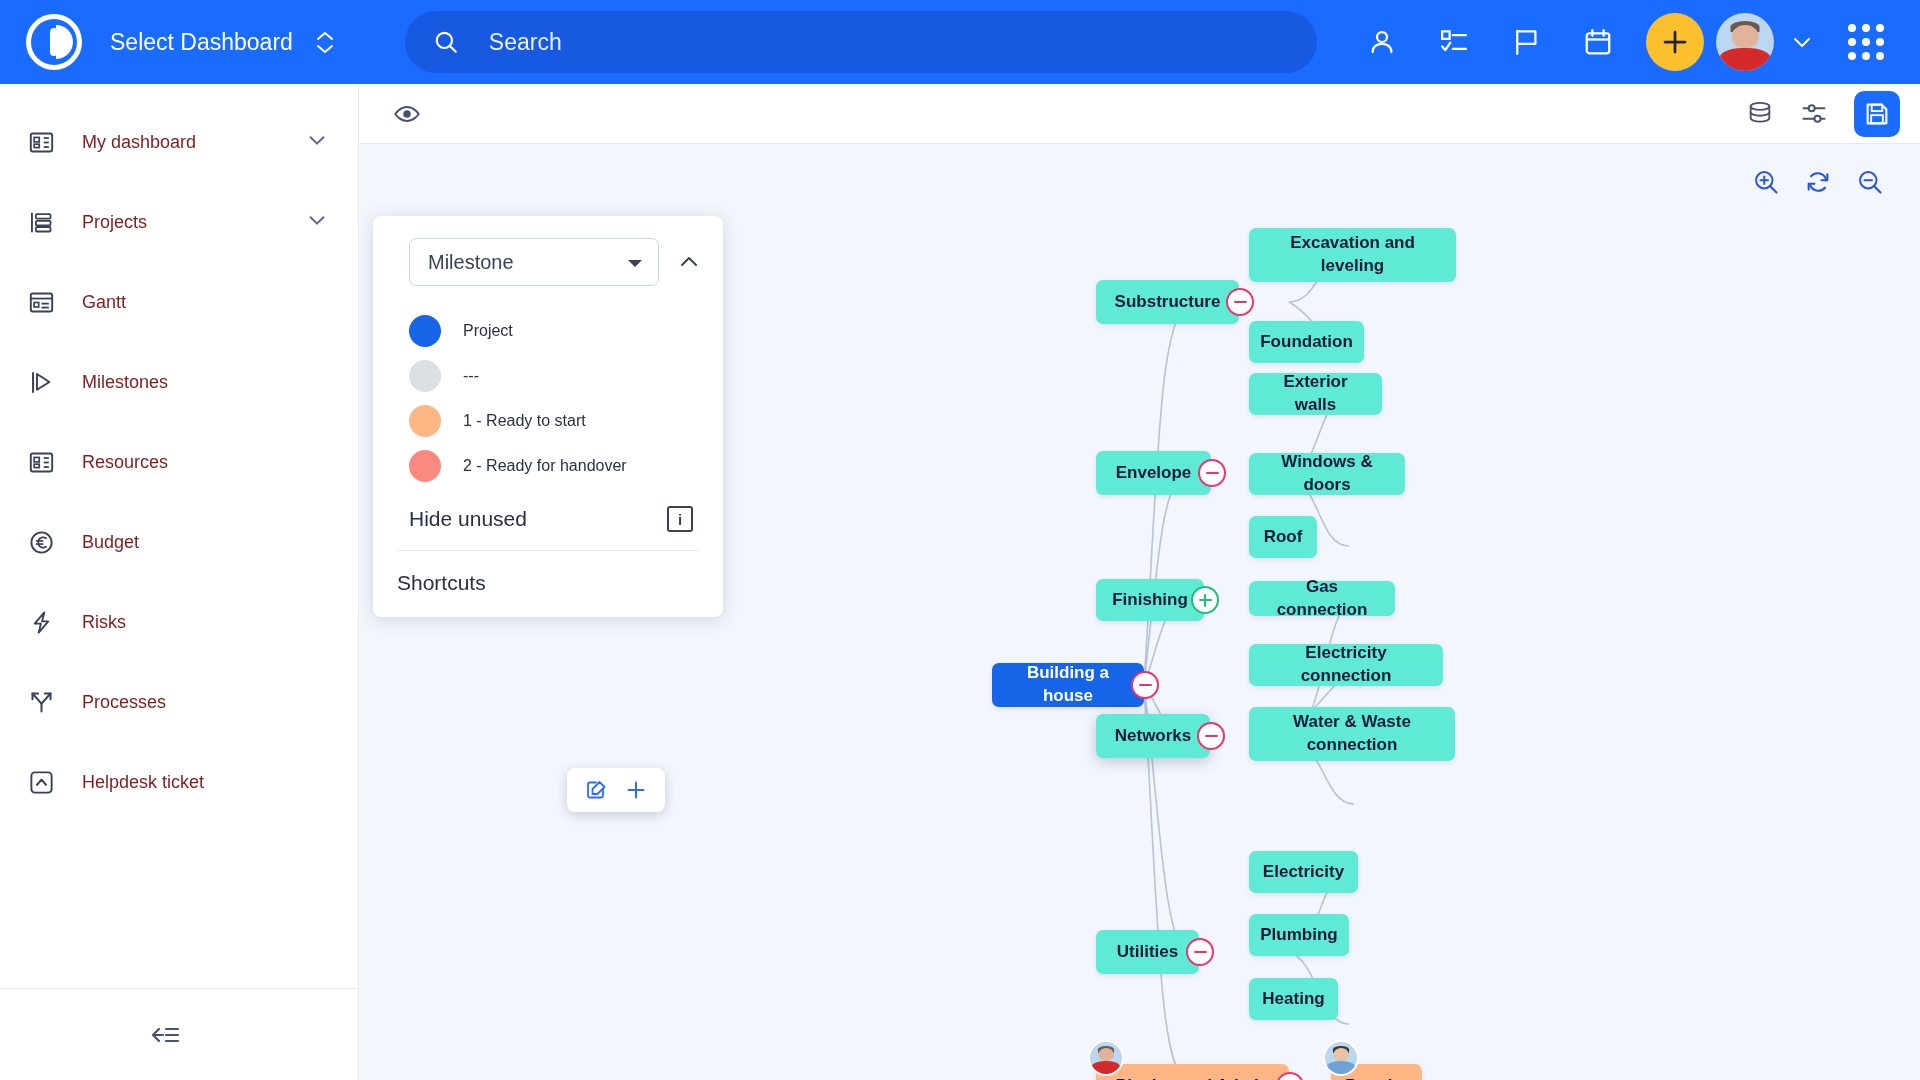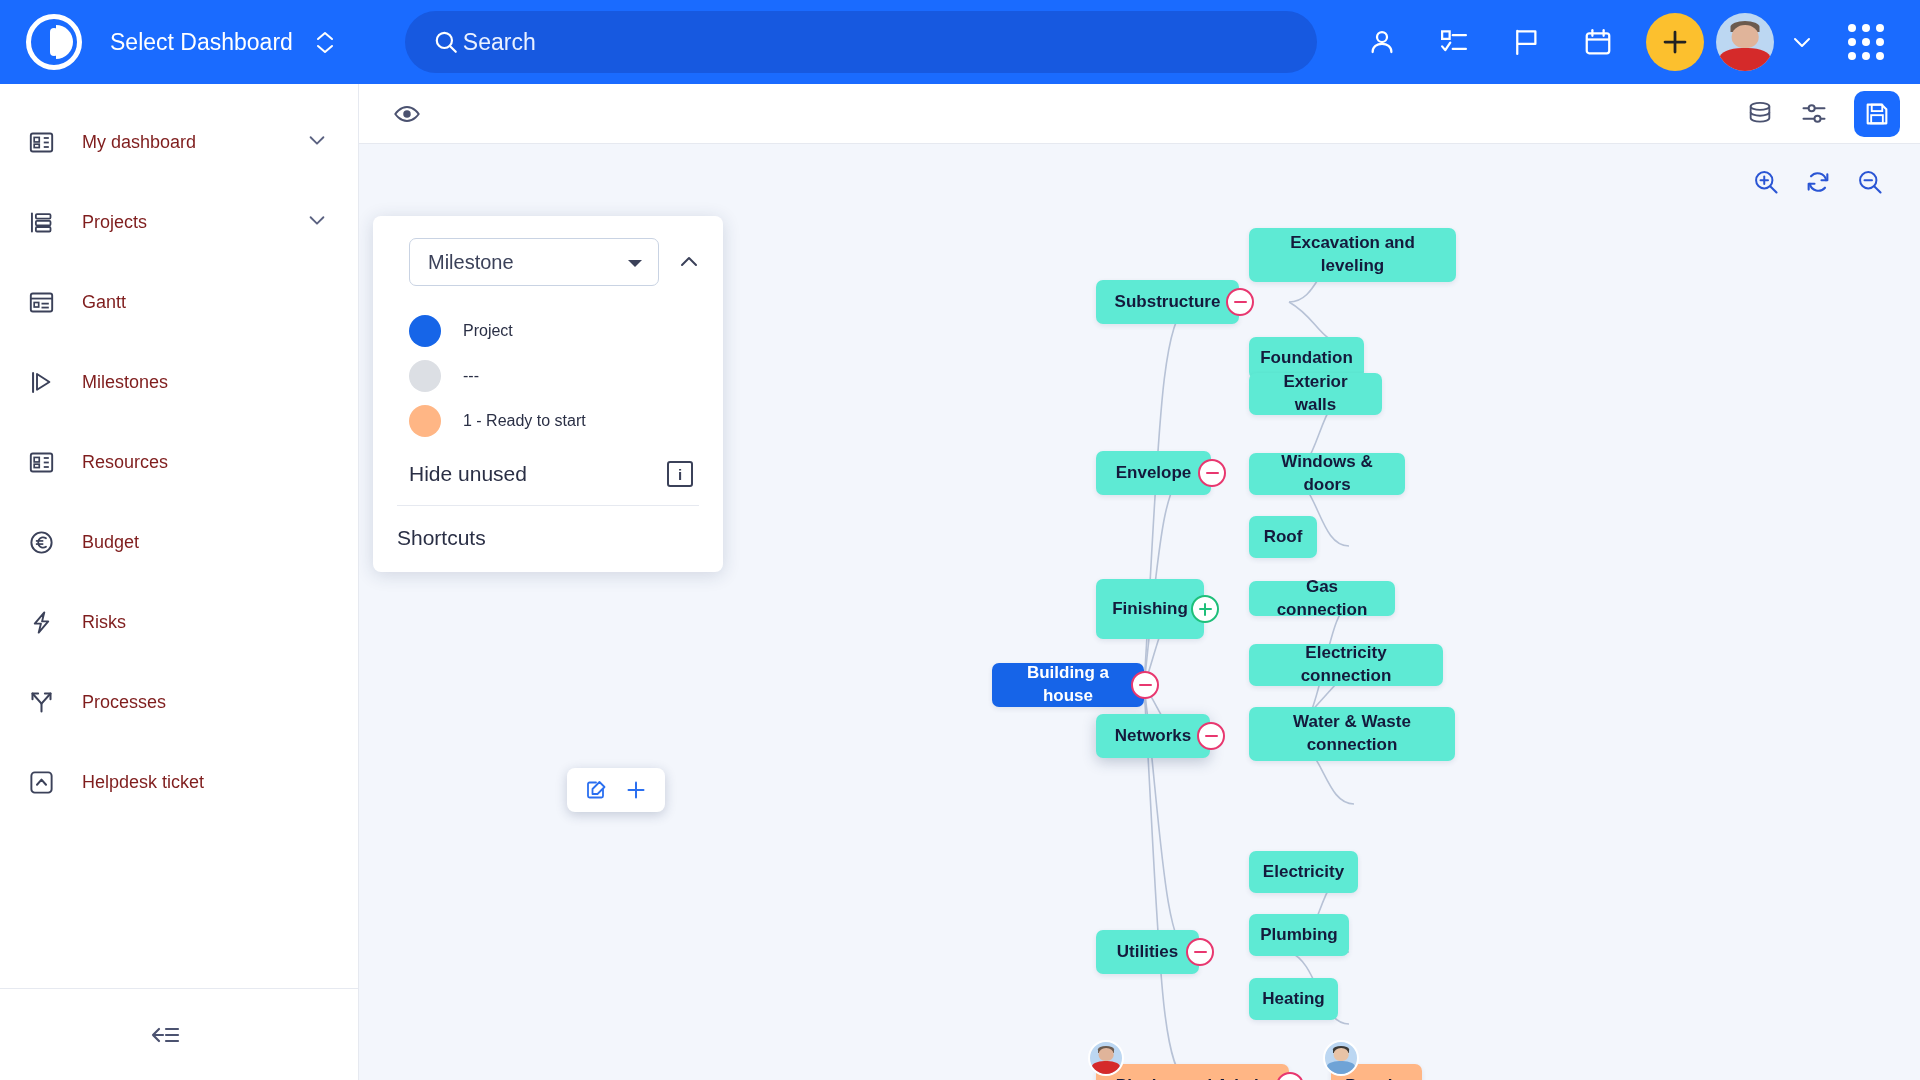--- a/index.html
+++ b/index.html
@@ -31,21 +31,21 @@
     border-radius:0 17px 17px 0;
   }
   .dash-select{
     display:flex; align-items:center; gap:22px; color:#fff;
     font-size:23px; cursor:pointer; margin-left:2px;
   }
   .updown{ display:flex; flex-direction:column; gap:3px; align-items:center; }
   .updown svg{ display:block; }
   .searchbar{
     margin-left:70px; width:912px; height:62px; border-radius:31px;
-    background:#1759e0; display:flex; align-items:center; gap:4px;
+    background:#1759e0; display:flex; align-items:center; gap:30px;
     padding:0 28px; cursor:text;
   }
   .searchbar .stext{ color:#eaf1ff; font-size:23px; }
   .hdr-icons{ margin-left:auto; display:flex; align-items:center; gap:0; padding-right:18px; }
   .hicon{
     width:72px;height:84px;display:flex;align-items:center;justify-content:center;
     cursor:pointer;
   }
   .plus-btn{
     width:58px;height:58px;border-radius:50%; background:#fcc02e;
@@ -508,41 +508,41 @@
 
       <div class="node n-salmon" style="left:737px; top:136px; width:143px; height:44px;">
         <span>Substructure</span>
         <span class="badge">
             <i class="bar"></i>
           </span>
       </div>
       <div class="node n-salmon" style="left:890px; top:84px; width:207px; height:54px;">
         <span>Excavation and leveling</span>
       </div>
-      <div class="node n-salmon" style="left:890px; top:177px; width:115px; height:42px;margin-top:16px;">
+      <div class="node n-salmon" style="left:890px; top:177px; width:115px; height:42px;">
         <span>Foundation</span>
       </div>
 
       <div class="node n-salmon" style="left:737px; top:307px; width:115px; height:44px;">
         <span>Envelope</span>
         <span class="badge">
             <i class="bar"></i>
           </span>
       </div>
       <div class="node n-salmon" style="left:890px; top:229px; width:133px; height:42px;">
         <span>Exterior walls</span>
       </div>
       <div class="node n-salmon" style="left:890px; top:309px; width:156px; height:42px;">
         <span>Windows &amp; doors</span>
       </div>
       <div class="node n-salmon" style="left:890px; top:372px; width:68px; height:42px;">
         <span>Roof</span>
       </div>
 
-      <div class="node n-salmon" style="left:737px; top:435px; width:108px; height:60px;">
+      <div class="node n-salmon" style="left:737px; top:435px; width:108px; height:42px;">
         <span>Finishing</span>
         <span class="badge plus">
           <i class="bar"></i>
             <i class="bar v"></i>
         </span>
       </div>
 
       <div class="hovertools" style="left:1208px; top:624px; transform:translateX(-1000px);">
         <span class="ht-btn">
           <svg width="24" height="24" viewBox="0 0 24 24">
@@ -631,20 +631,24 @@
           <span class="ll">Project</span>
         </div>
         <div class="litem">
           <span class="dot" style="background:#dcdfe4;"></span>
           <span class="ll">---</span>
         </div>
         <div class="litem">
           <span class="dot" style="background:#ffb685;"></span>
           <span class="ll">1 - Ready to start</span>
         </div>
+        <div class="litem">
+          <span class="dot" style="background:#fa8a80;"></span>
+          <span class="ll">2 - Ready for handover</span>
+        </div>
       </div>
 
       <div class="hide-row">
         <span class="hl">Hide unused</span>
         <span class="info-box">i</span>
       </div>
 
       <div class="legend-sep"></div>
 
       <div class="short-row">

